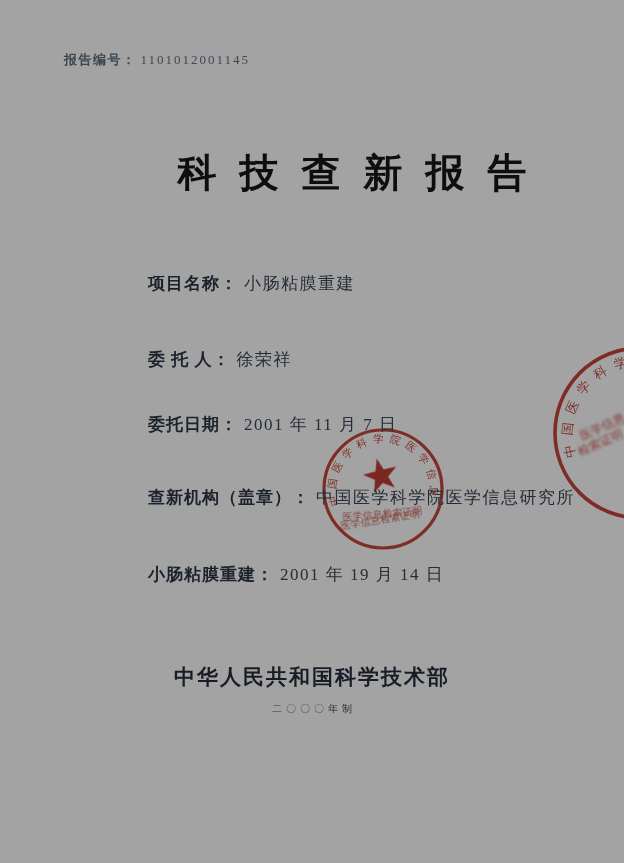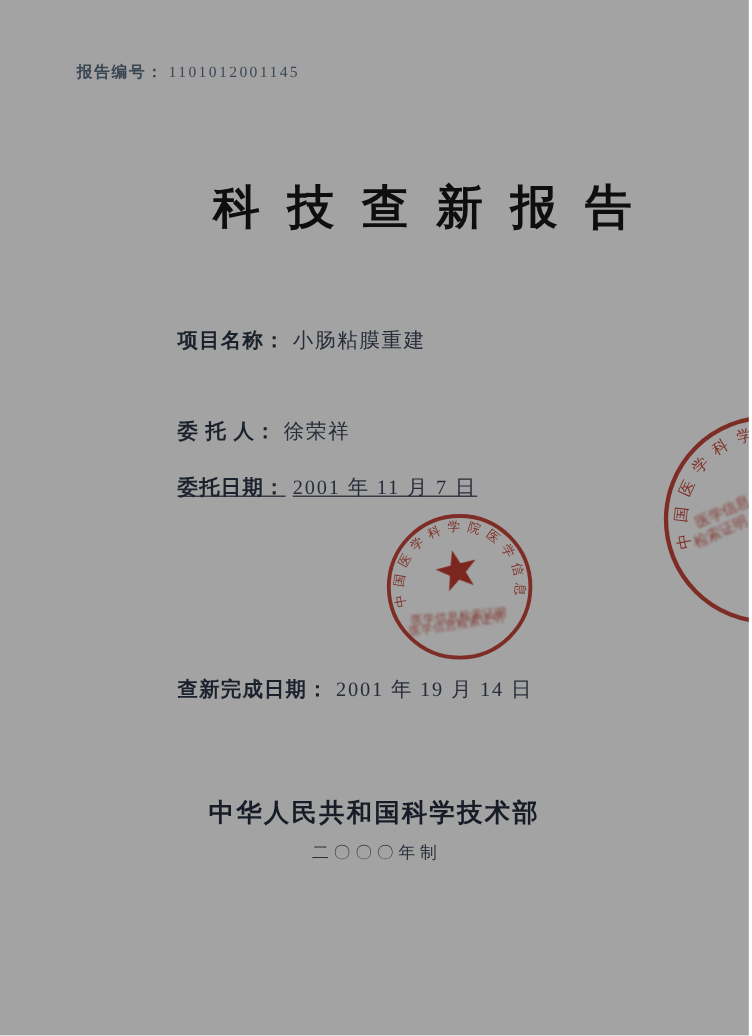--- a/index.html
+++ b/index.html
@@ -59,41 +59,41 @@
     letter-spacing: 1px;
   }
   .field-row .value {
     font-weight: normal;
     color: #262d38;
     letter-spacing: 1.5px;
     margin-left: 6px;
   }
   .row-1 { top: 272px; }
   .row-2 { top: 348px; }
-  .row-3 { top: 395px; text-decoration: underline; }
+  .row-3 { top: 413px; }
   .row-4 { top: 486px; }
   .row-5 { top: 563px; }
   .footer-org {
     position: absolute;
     left: 0;
     top: 663px;
     width: 100%;
     text-align: center;
     font-weight: bold;
     font-size: 21px;
     letter-spacing: 2px;
     color: #171c26;
   }
   .footer-year {
     position: absolute;
     left: 0;
     top: 702px;
     width: 100%;
     text-align: center;
-    font-size: 14px;
+    font-size: 10px;
     letter-spacing: 4px;
     text-indent: 4px;
     color: #2a313c;
   }
   .stamp {
     position: absolute;
     mix-blend-mode: multiply;
     opacity: 0.93;
     z-index: 2;
     pointer-events: none;
@@ -127,23 +127,26 @@
   </div>
 
   <div class="field-row row-1">
     <span class="label">项目名称：</span><span class="value">小肠粘膜重建</span>
   </div>
 
   <div class="field-row row-3">
     <span class="label">委托日期：</span><span class="value">2001 年 11 月 7 日</span>
   </div>
 
+  <div class="field-row row-4">
+    <span class="label">查新机构（盖章）：</span><span class="value">中国医学科学院医学信息研究所</span>
+  </div>
 
   <div class="field-row row-5">
-    <span class="label">查新完成日期：</span><span class="value">2001 年 19 月 14 日</span>
+    <span class="label">小肠粘膜重建：</span><span class="value">2001 年 19 月 14 日</span>
   </div>
 
   <div class="footer-org">中华人民共和国科学技术部</div>
   <div class="footer-year">二〇〇〇年制</div>
 
   <svg class="stamp stamp-main" viewBox="0 0 130 130" xmlns="http://www.w3.org/2000/svg">
     <defs>
       <filter id="blur1">
           <feGaussianBlur stdDeviation="0.45"></feGaussianBlur>
         </filter>

